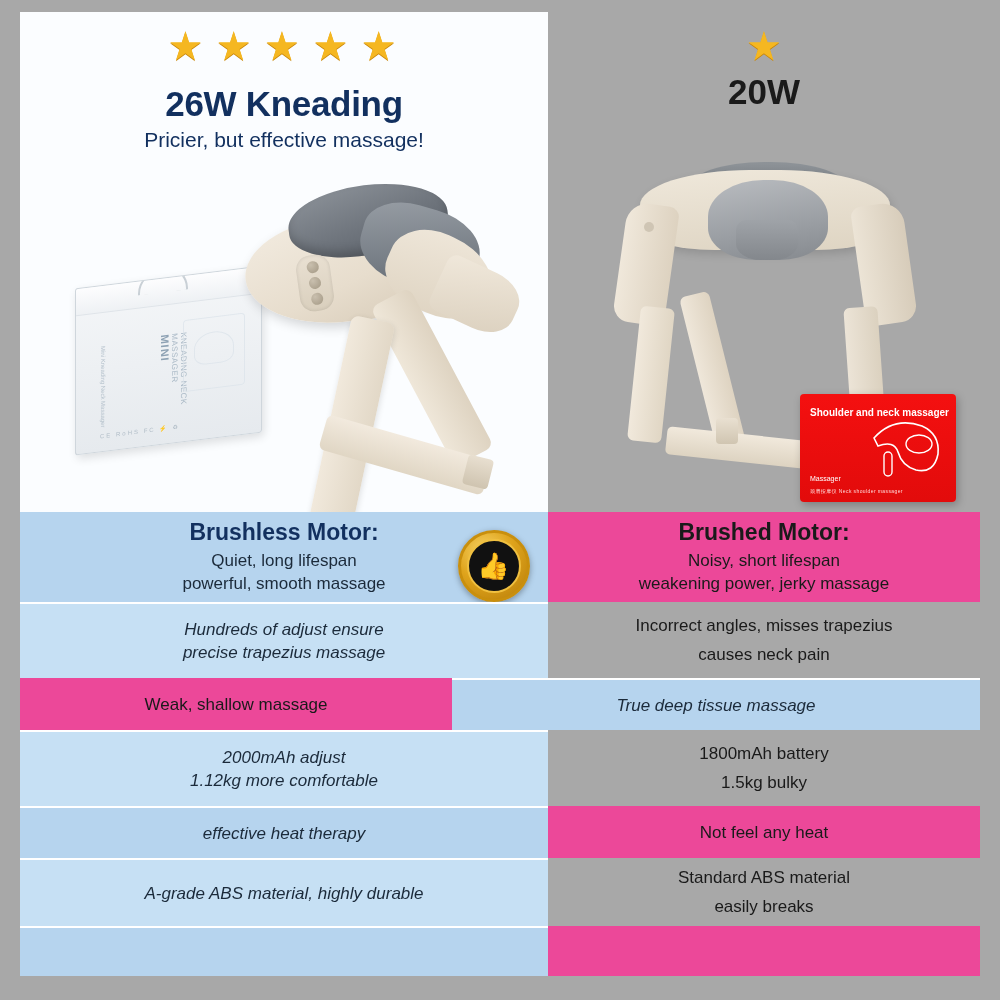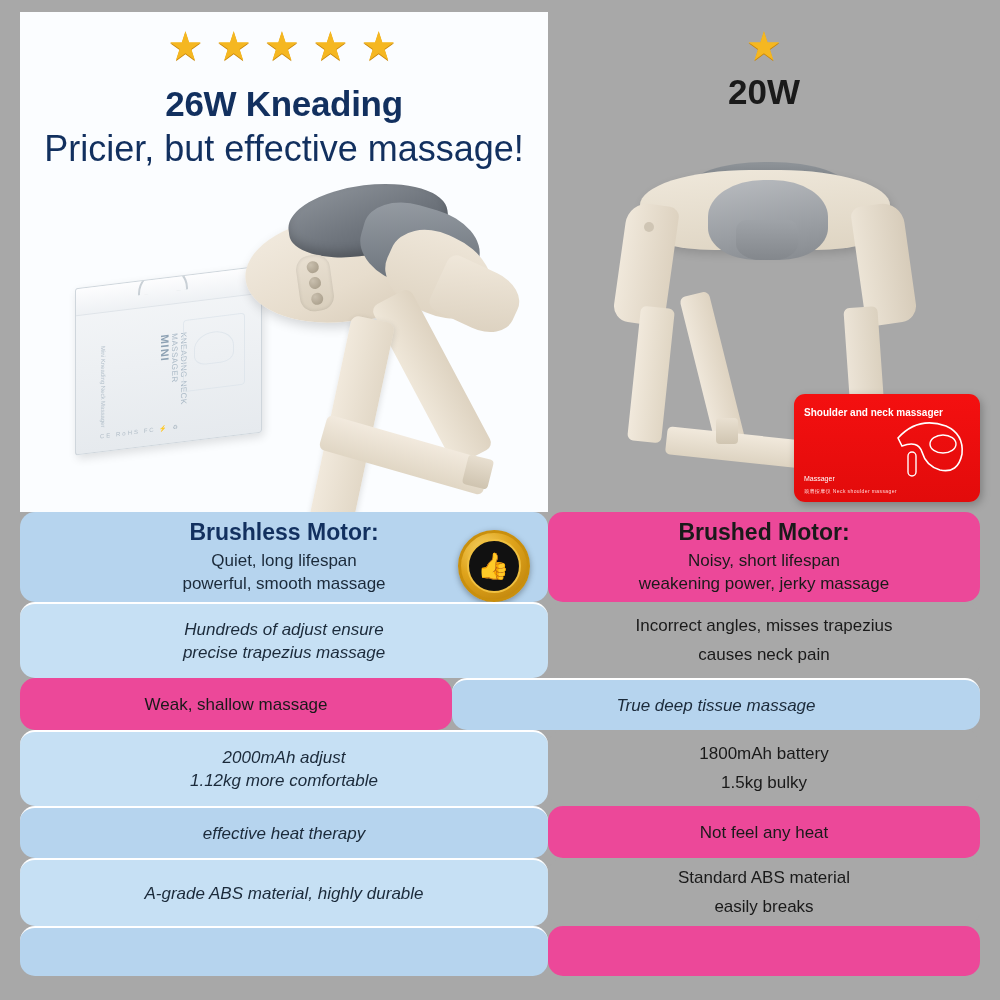--- a/index.html
+++ b/index.html
@@ -65,21 +65,21 @@
   .headline-left {
     text-align: center;
     font-size: 35px;
     font-weight: bold;
     color: #12305f;
     margin-top: 12px;
     letter-spacing: -0.3px;
   }
   .subline-left {
     text-align: center;
-    font-size: 36px;
+    font-size: 21px;
     color: #12305f;
     margin-top: 4px;
   }
   .headline-right {
     text-align: center;
     font-size: 35px;
     font-weight: bold;
     color: #1a1a1a;
     margin-top: 0;
   }
@@ -316,24 +316,24 @@
     background: linear-gradient(180deg,#e9e0d1,#d0c5b1);
     border-radius: 4px;
   }
   .r-btn {
     position: absolute; left: 96px; top: 80px;
     width: 10px; height: 10px; border-radius: 50%;
     background: #cfc5b4;
   }
   .redbox {
     position: absolute;
-    right: 0; bottom: 10px;
-    width: 186px; height: 108px;
+    right: 24px; bottom: 10px;
+    width: 156px; height: 108px;
     background: linear-gradient(180deg,#f41010 0%, #e20b0b 100%);
-    border-radius: 11px;
+    border-radius: 4px;
     box-shadow: 2px 3px 9px rgba(0,0,0,0.25);
     overflow: hidden;
   }
   .redbox .rb-title {
     position: absolute; left: 10px; top: 12px;
     color: #fff; font-size: 10px; font-weight: bold; line-height: 13px;
   }
   .redbox .rb-sub {
     position: absolute; left: 10px; bottom: 20px;
     color: #fff; font-size: 7px;
@@ -358,21 +358,20 @@
     position: relative;
   }
   .cell {
     box-sizing: border-box;
     display: flex;
     flex-direction: column;
     align-items: center;
     justify-content: center;
     text-align: center;
     padding: 6px 10px;
-    border-radius: 15px;
   }
   .cell-left { width: 528px; background: #b6d4ee; color: #1b2a3a; }
   .cell-right { width: 432px; background: #ec4899; color: #1a1a1a; }
   .row.alt .cell-left { background: #c6e0f4; }
   .row.alt .cell-right { background: #a8a8a8; gap: 6px; }
   .row-sep-left { border-top: 2px solid #ffffff; font-style: italic; }
   .hdr-title {
     font-size: 23px;
     font-weight: bold;
     margin-bottom: 3px;

